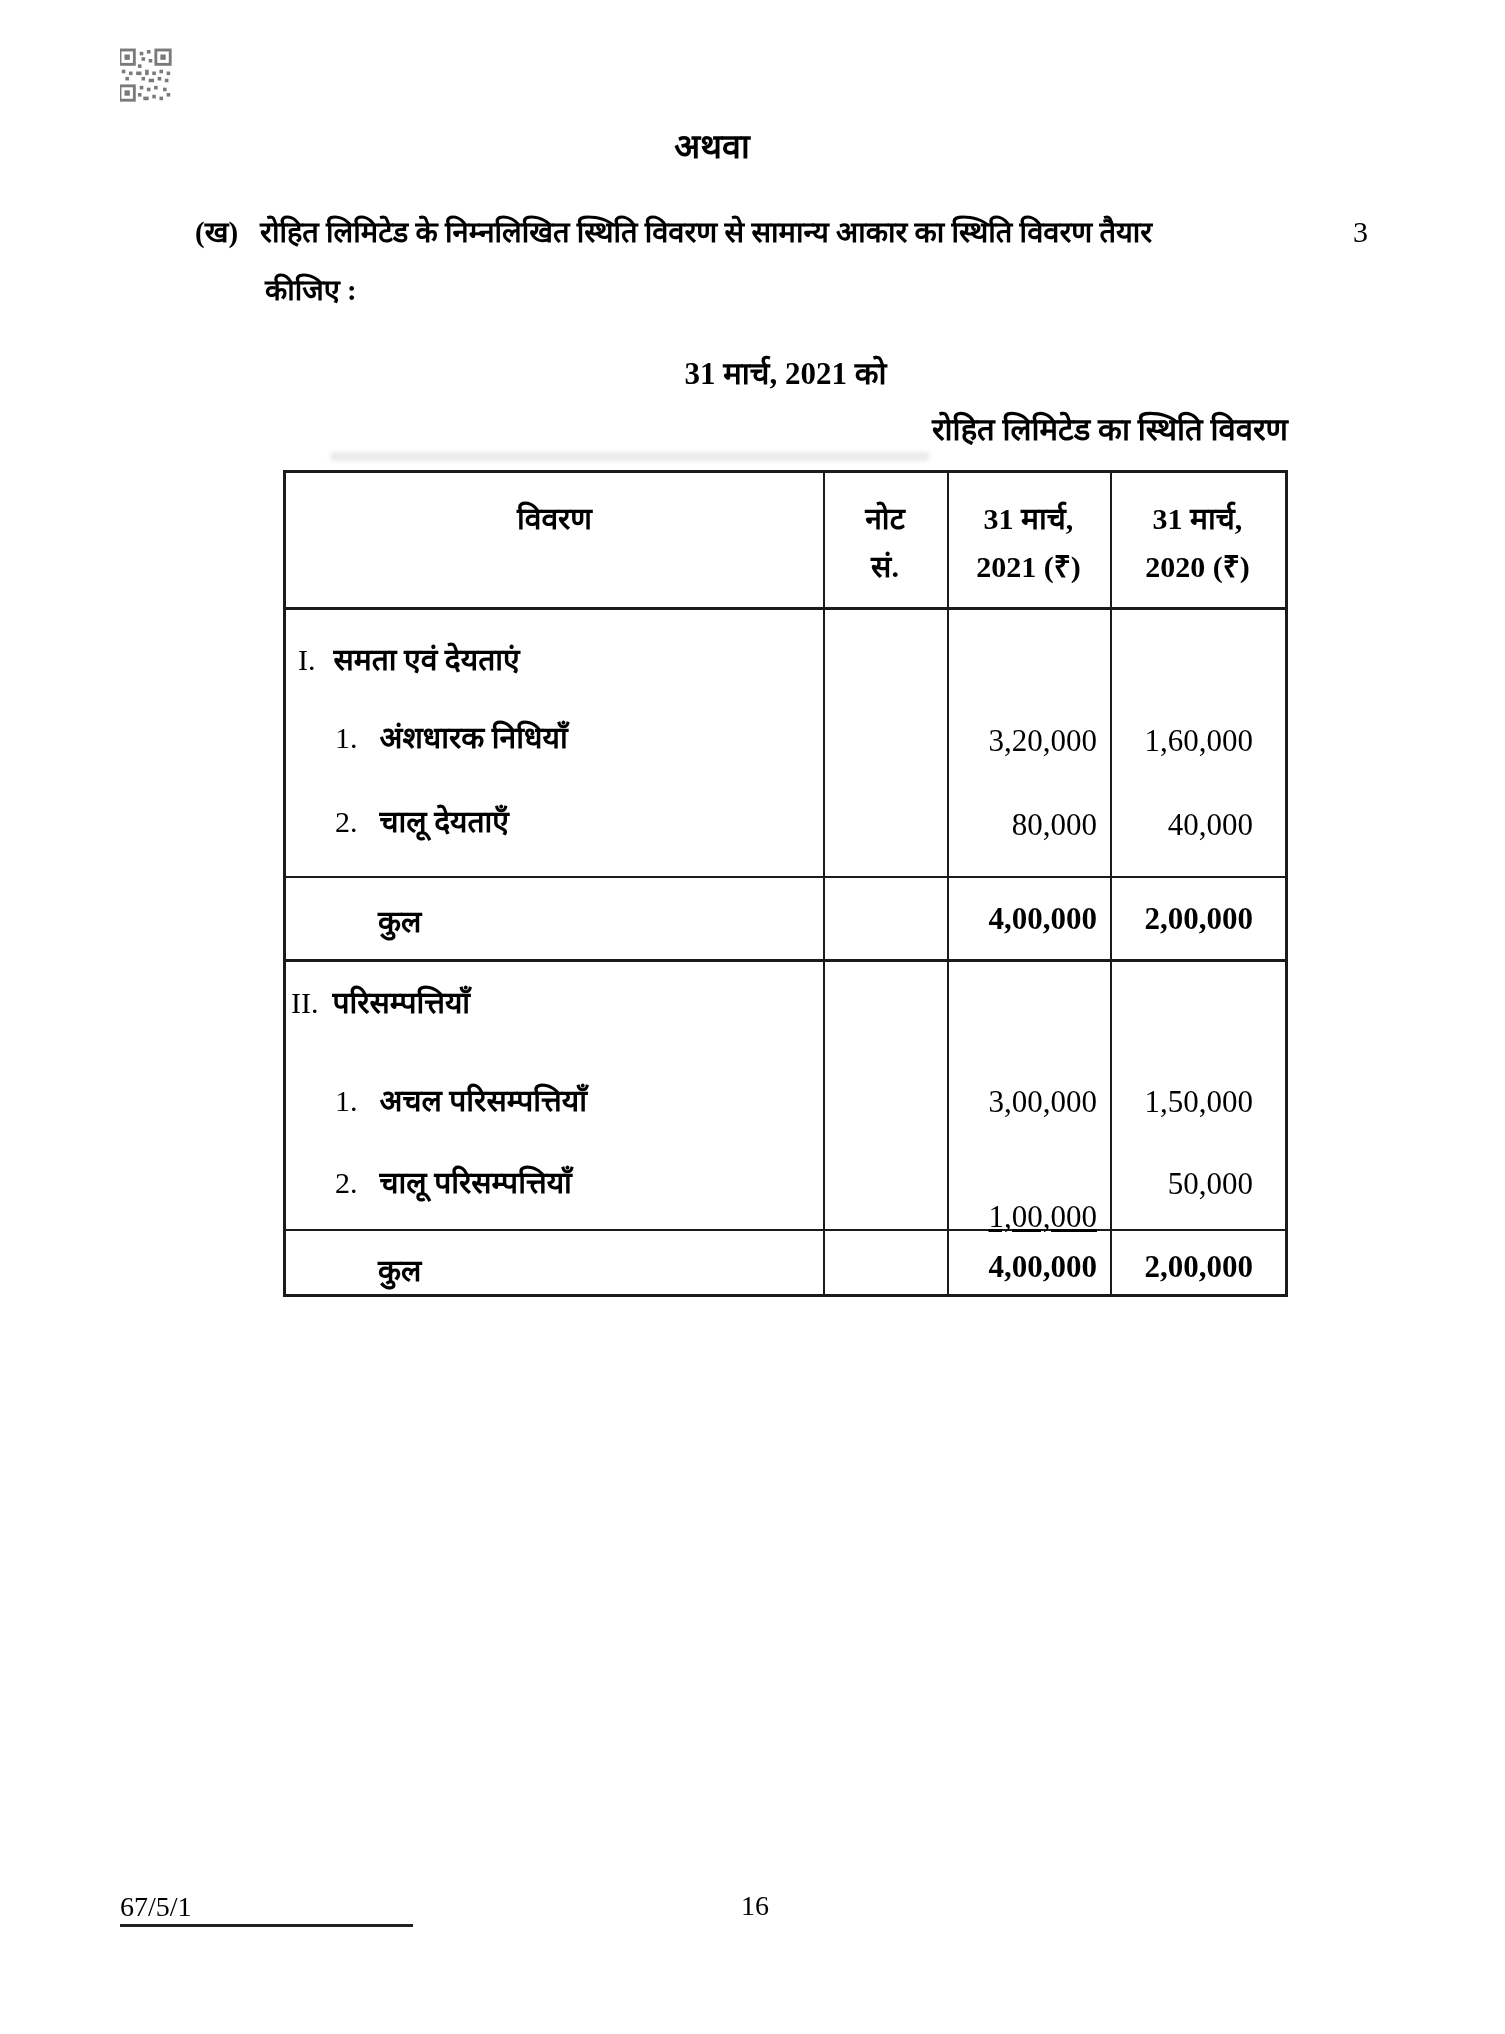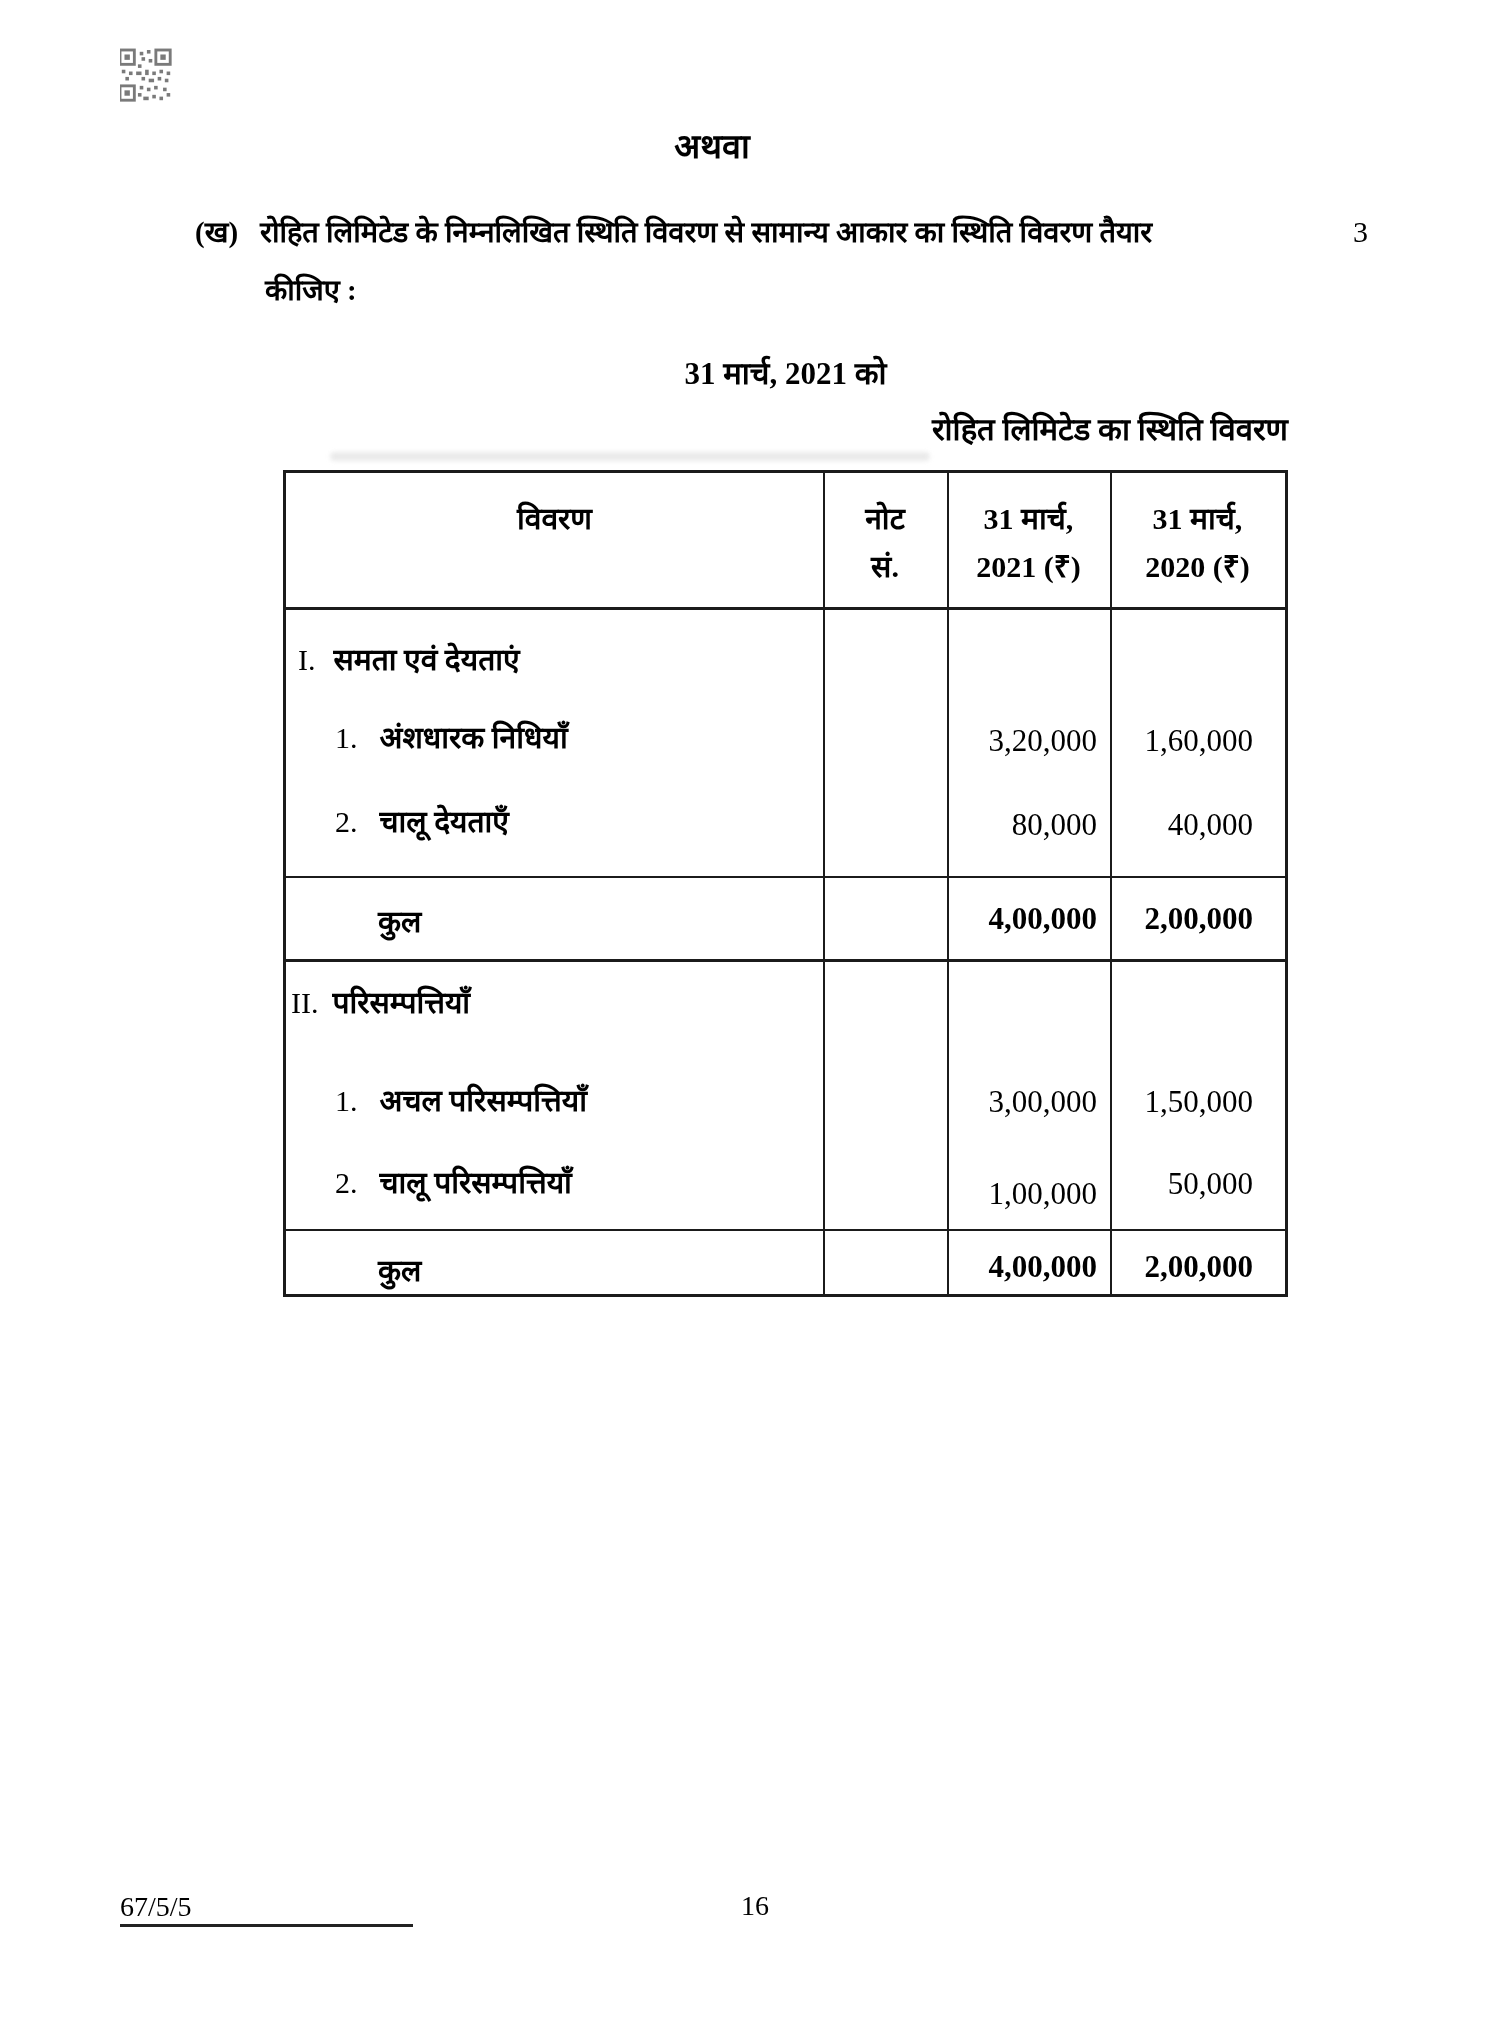--- a/index.html
+++ b/index.html
@@ -170,25 +170,25 @@
 
     <div class="item" style="top:606px;">
       <span class="num">1.</span><span class="lbl dev">अचल परिसम्पत्तियाँ</span>
     </div>
     <div class="val val2021" style="top:611px;">3,00,000</div>
     <div class="val val2020" style="top:611px;">1,50,000</div>
 
     <div class="item" style="top:688px;">
       <span class="num">2.</span><span class="lbl dev">चालू परिसम्पत्तियाँ</span>
     </div>
-    <div class="val val2021" style="top:703px;">1,00,000</div>
+    <div class="val val2021" style="top:726px;text-decoration:underline;">1,00,000</div>
     <div class="val val2020" style="top:693px;">50,000</div>
 
     <div class="total-label dev" style="top:776px;">कुल</div>
     <div class="val val2021 bold" style="top:776px;">4,00,000</div>
     <div class="val val2020 bold" style="top:776px;">2,00,000</div>
   </div>
 
-  <div class="abs footer-code num">67/5/5</div>
+  <div class="abs footer-code num">67/5/1</div>
   <div class="abs footer-line"></div>
   <div class="abs footer-page num">16</div>
 
 </div>
 
 </body></html>

